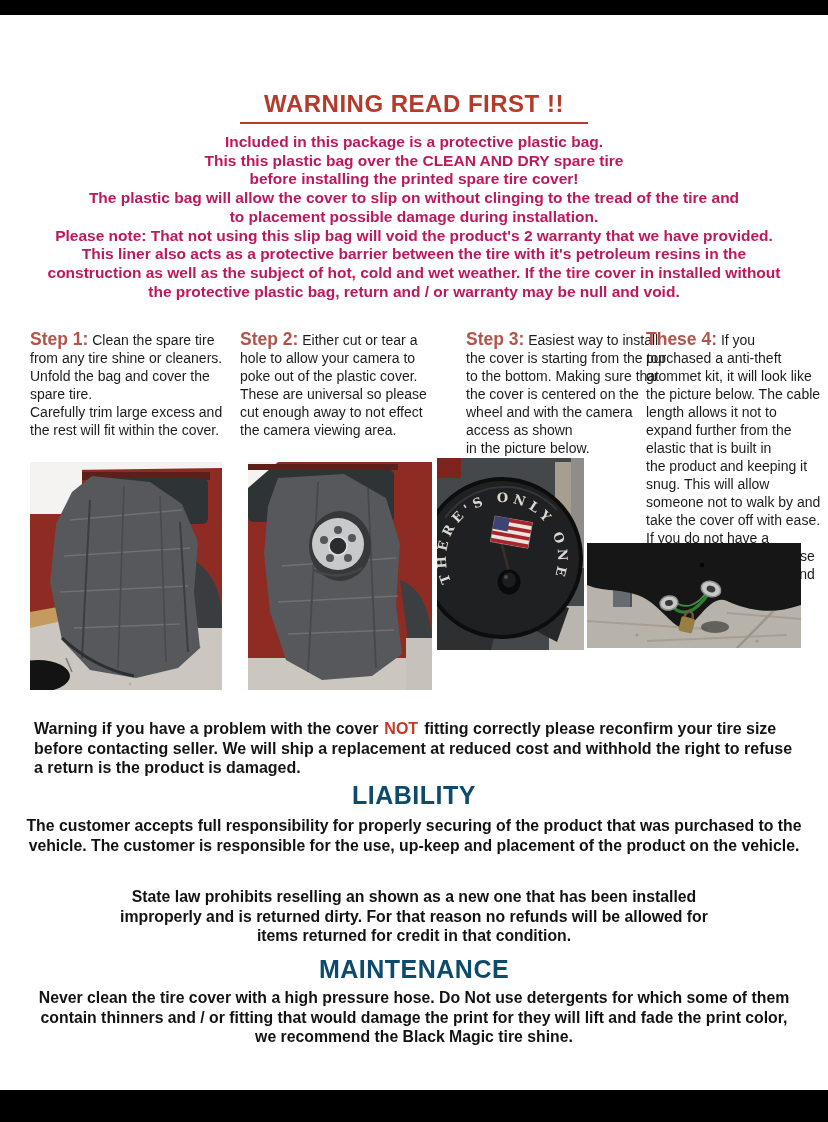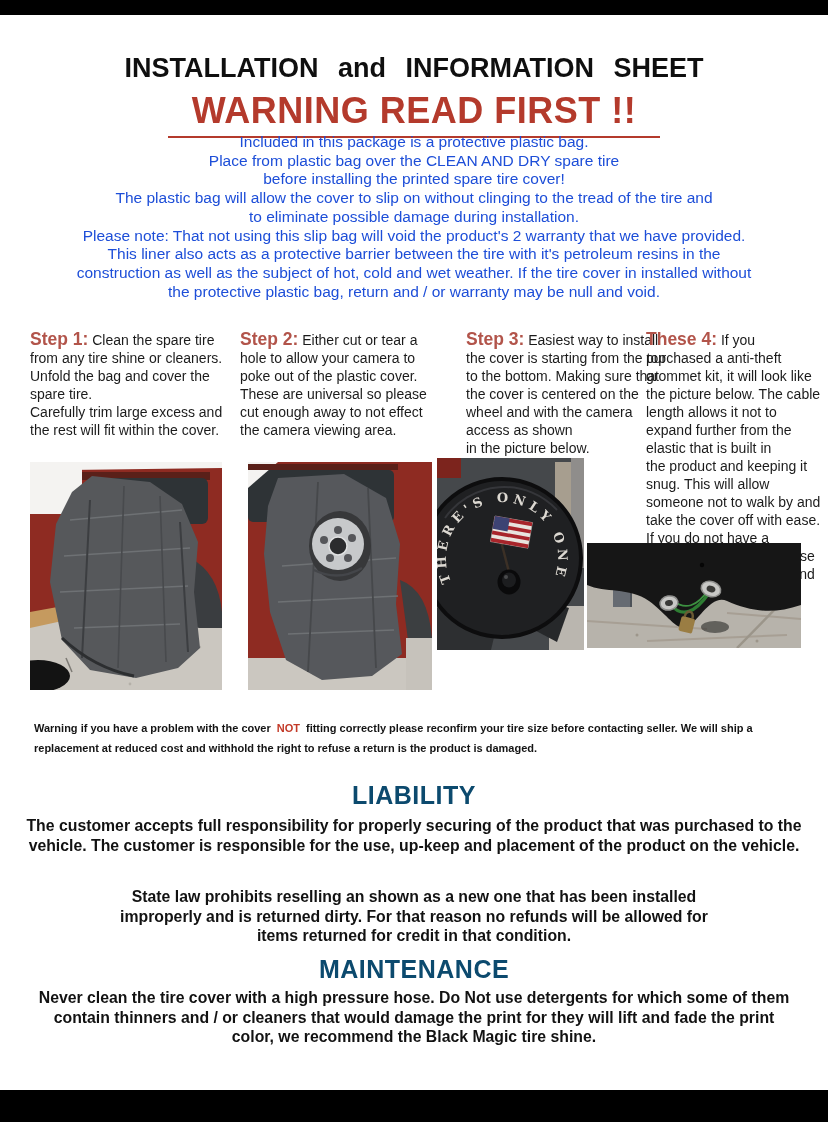--- a/index.html
+++ b/index.html
@@ -11,44 +11,44 @@
   .bar { position:absolute; left:0; right:0; background:#000; }
   .bar.top { top:0; height:15px; }
   .bar.bottom { top:1090px; height:32px; }
 
   .title {
     position:absolute; top:53px; left:0; right:0; text-align:center;
     font-size:27px; font-weight:bold; word-spacing:12px; color:#0f0f0f;
   }
   .warnhead { position:absolute; top:90px; left:0; right:0; text-align:center; }
   .warnhead span {
-    display:inline-block; font-size:36px; font-weight:bold; color:#b43a2c;
+    display:inline-block; font-size:24px; font-weight:bold; color:#b43a2c;
     border-bottom:2px solid #b43a2c; padding:0 24px 4px; letter-spacing:.5px;
   }
   .intro {
     position:absolute; top:133px; left:12px; right:12px; text-align:center;
-    font-weight:normal; font-size:15.5px; line-height:18.7px; color:#1d4ed8;
+    font-weight:bold; font-size:15.5px; line-height:18.7px; color:#be185d;
   }
   .step { position:absolute; top:330px; font-size:14px; line-height:18px; color:#1b1b1b; }
   .step .slabel { font-size:17.5px; color:#b2544a;font-weight:bold; }
   .step .stext { white-space:pre-line; }
   .s1 { left:30px;  width:198px; }
   .s2 { left:240px; width:200px; }
   .s3 { left:466px; width:200px; }
   .s4 { left:646px; width:178px; }
 
   .ph { position:absolute; }
   .ph1 { left:30px;  top:462px; }
   .ph2 { left:248px; top:462px; }
   .ph3 { left:437px; top:458px; }
   .ph4 { left:587px; top:543px; }
 
   .warnpara {
     position:absolute; top:719px; left:34px; right:26px;
-    font-weight:bold; font-size:11px; line-height:19.6px;
+    font-weight:bold; font-size:16px; line-height:19.6px;
   }
   .warnpara .not { color:#c33a28; margin:0 6px; }
 
   .redhead {
     position:absolute; left:0; right:0; text-align:center;
     font-size:25px; font-weight:bold; color:#0c4a6e; letter-spacing:.5px;
   }
   .lhead { top:781px; }
   .mhead { top:955px; }
 
@@ -59,32 +59,31 @@
   .lp1 { top:816px; left:18px;  right:18px; }
   .lp2 { top:887px; left:108px; right:108px; }
   .mp  { top:988px; left:34px;  right:34px; }
 </style>
 </head>
 <body>
 
 <div id="sheet">
   <div class="bar top"></div>
 
-  <div class="title">INSTALLATION and INFORMATION SHEET</div>
 
   <div class="warnhead">
     <span>WARNING READ FIRST !!</span>
   </div>
 
   <div class="intro">
     <div>Included in this package is a protective plastic bag.</div>
-    <div>Place from plastic bag over the CLEAN AND DRY spare tire</div>
+    <div>This this plastic bag over the CLEAN AND DRY spare tire</div>
     <div>before installing the printed spare tire cover!</div>
     <div>The plastic bag will allow the cover to slip on without clinging to the tread of the tire and</div>
-    <div>to eliminate possible damage during installation.</div>
+    <div>to placement possible damage during installation.</div>
     <div>Please note: That not using this slip bag will void the product's 2 warranty that we have provided.</div>
     <div>This liner also acts as a protective barrier between the tire with it's petroleum resins in the</div>
     <div>construction as well as the subject of hot, cold and wet weather.  If the tire cover in installed without</div>
     <div>the protective plastic bag, return and / or warranty may be null and void.</div>
   </div>
 
   <div class="step s1">
     <span class="slabel">Step 1:</span>
     <span class="stext">Clean the spare tire from any tire shine or cleaners.
 Unfold the bag and cover the spare tire.
@@ -215,16 +214,16 @@
 
   <div class="warnpara">
     <span>Warning if you have a problem with the cover</span><span class="not">NOT</span><span>fitting correctly please reconfirm your tire size before contacting seller. We will ship a replacement at reduced cost and withhold the right to refuse a return is the product is damaged.</span>
   </div>
 
   <div class="redhead lhead">LIABILITY</div>
   <div class="cpara lp1">The customer accepts full responsibility for properly securing of the product that was purchased to the vehicle.  The customer is responsible for the use, up-keep and placement of the product on the vehicle.</div>
   <div class="cpara lp2">State law prohibits reselling an shown as a new one that has been installed improperly and is returned dirty. For that reason no refunds will be allowed for items returned for credit in that condition.</div>
 
   <div class="redhead mhead">MAINTENANCE</div>
-  <div class="cpara mp">Never clean the tire cover with a high pressure hose.  Do Not  use detergents for which some of them contain thinners and / or cleaners that would damage the print for they will lift and fade the print color, we recommend the Black Magic tire shine.</div>
+  <div class="cpara mp">Never clean the tire cover with a high pressure hose.  Do Not  use detergents for which some of them contain thinners and / or fitting that would damage the print for they will lift and fade the print color, we recommend the Black Magic tire shine.</div>
 
   <div class="bar bottom"></div>
 </div>
 
 </body></html>

